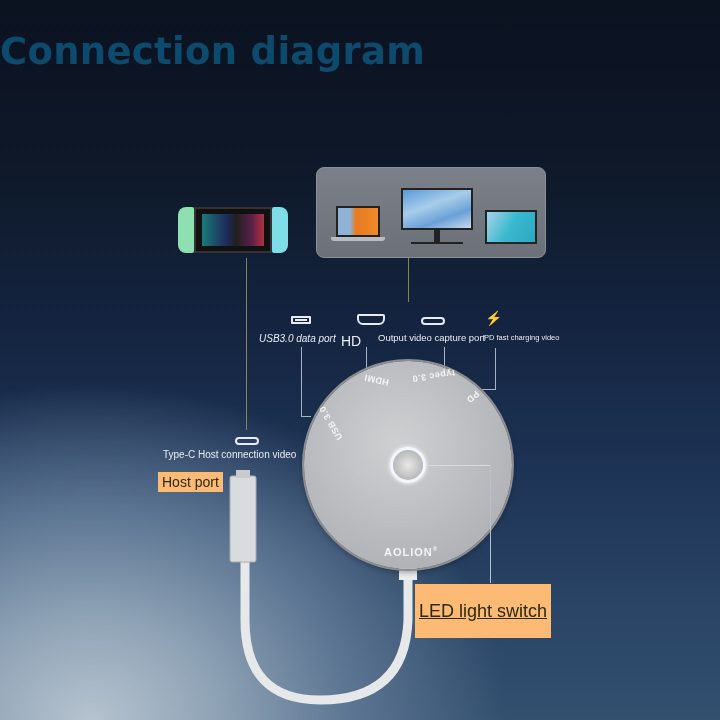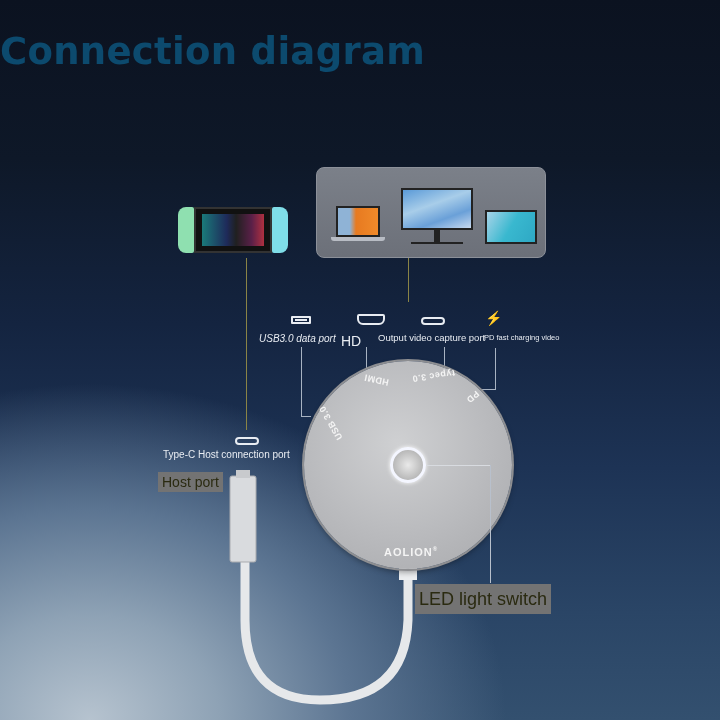--- a/index.html
+++ b/index.html
@@ -11,21 +11,21 @@
   }
   .abs{position:absolute;}
   .title{left:0;top:30px;width:720px;text-align:left;color:#0c4a6e;font-size:37px;
     font-family:"DejaVu Sans",sans-serif;font-weight:bold;letter-spacing:0.3px;}
   .panel{left:316px;top:167px;width:230px;height:91px;border-radius:8px;
     background:linear-gradient(180deg,#7b8089,#6c7079);border:1px solid #8c9099;box-sizing:border-box;}
   .vline{width:1px;}
   .yl{background:#8a8446;}
   .wl{background:#a8b3c2;}
   .label{color:#e8ecf2;font-size:10px;white-space:nowrap;}
-  .tag{background:#737373;color:#2a2a10;font-size:16px;padding:1px 4px;line-height:20px;}
+  .tag{background:#fdba74;color:#2a2a10;font-size:16px;padding:1px 4px;line-height:20px;}
   .hub{left:304px;top:361px;width:208px;height:208px;border-radius:50%;
     background:radial-gradient(circle at 45% 40%,#cfd0d2 0%,#b9babd 55%,#a7a8ab 100%);
     box-shadow:0 0 0 2px #8d8e91, 0 3px 6px rgba(0,0,0,.4);}
   .hubtext{color:#f4f4f4;font-size:9px;font-weight:bold;letter-spacing:.5px;}
   .btn{left:390px;top:447px;width:30px;height:30px;border-radius:50%;
     background:radial-gradient(circle,#e9e9e9 0%,#b8b8b8 70%,#c9c9c9 100%);
     border:3px solid #f4f6ff;box-shadow:0 0 4px #ffffff;}
 </style>
 </head>
 <body>
@@ -69,21 +69,21 @@
 <div class="abs" style="left:357px;top:314px;width:28px;height:11px;border:2px solid #e8ecf2;border-radius:2px 2px 6px 6px;box-sizing:border-box;"></div>
 <div class="abs" style="left:421px;top:317px;width:24px;height:8px;border:2px solid #e8ecf2;border-radius:5px;box-sizing:border-box;"></div>
 <div class="abs" style="left:484px;top:309px;width:20px;height:18px;color:#e8ecf2;font-size:14px;line-height:18px;text-align:center;">⚡</div>
 
 <div class="abs label" style="left:259px;top:333px;font-style:italic;">USB3.0 data port</div>
 <div class="abs label" style="left:341px;top:333px;font-size:14px;">HD</div>
 <div class="abs label" style="left:370px;top:332px;font-size:9.5px;margin-left:8px;">Output video capture port</div>
 <div class="abs label" style="left:484px;top:333px;font-size:7.5px;">PD fast charging video</div>
 
 <div class="abs" style="left:235px;top:437px;width:24px;height:8px;border:2px solid #e8ecf2;border-radius:5px;box-sizing:border-box;"></div>
-<div class="abs label" style="left:163px;top:449px;font-size:10px;">Type-C Host connection port</div>
+<div class="abs label" style="left:163px;top:449px;font-size:10px;">Type-C Host connection video</div>
 <div class="abs tag" style="left:158px;top:472px;font-size:14px;line-height:18px;">Host port</div>
 
 <svg class="abs" style="left:200px;top:470px;" width="240" height="250">
   <path d="M45 90 L45 150 Q45 230 120 230 Q205 230 208 150 L208 110" stroke="#e6e8ea" stroke-width="9" fill="none" stroke-linecap="round"></path>
   <rect x="30" y="6" width="26" height="86" rx="2" fill="#d9dbde" stroke="#a9abaf"></rect>
   <rect x="36" y="0" width="14" height="8" fill="#c8cacd"></rect>
   <rect x="199" y="96" width="18" height="14" fill="#eceef0"></rect>
 </svg>
 
 <div class="abs hub"></div>
@@ -91,13 +91,13 @@
 <div class="abs hubtext" style="left:412px;top:371px;transform:rotate(172deg);">typec 3.0</div>
 <div class="abs hubtext" style="left:466px;top:392px;transform:rotate(140deg);">PD</div>
 <div class="abs hubtext" style="left:312px;top:418px;transform:rotate(-120deg);">USB 3.0</div>
 <div class="abs" style="left:384px;top:546px;color:#f4f4f4;font-size:11px;font-weight:bold;letter-spacing:1px;">
   <span>AOLION</span><sup style="font-size:6px;">®</sup>
 </div>
 
 <div class="abs btn"></div>
 <div class="abs" style="left:426px;top:465px;width:64px;height:1px;background:#d8dbe0;"></div>
 <div class="abs vline" style="left:490px;top:465px;height:118px;background:#b8c0cc;"></div>
-<div class="abs tag" style="left:415px;top:584px;font-size:18px;line-height:24px;padding:3px 4px;">LED light switch</div>
+<div class="abs tag" style="left:415px;top:584px;font-size:18px;line-height:24px;padding:15px 4px;text-decoration:underline;">LED light switch</div>
 
 </body></html>

